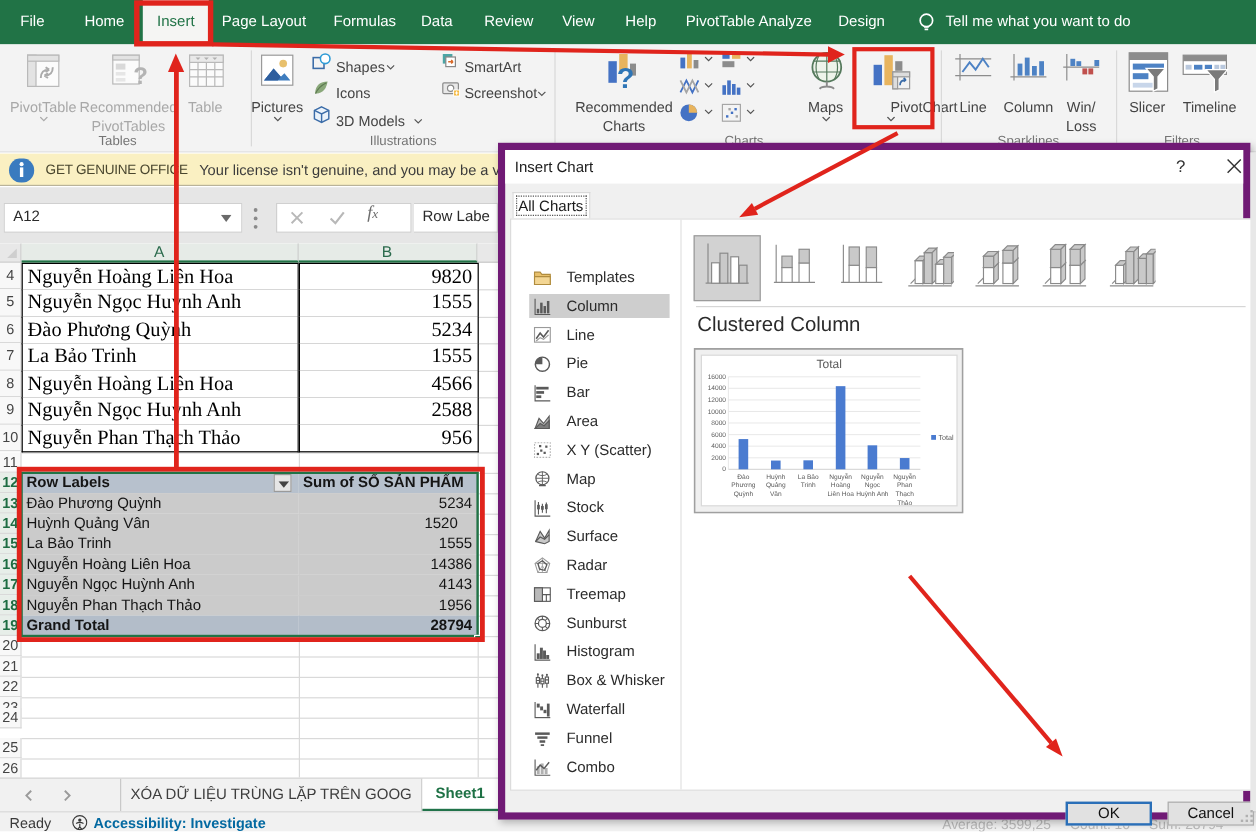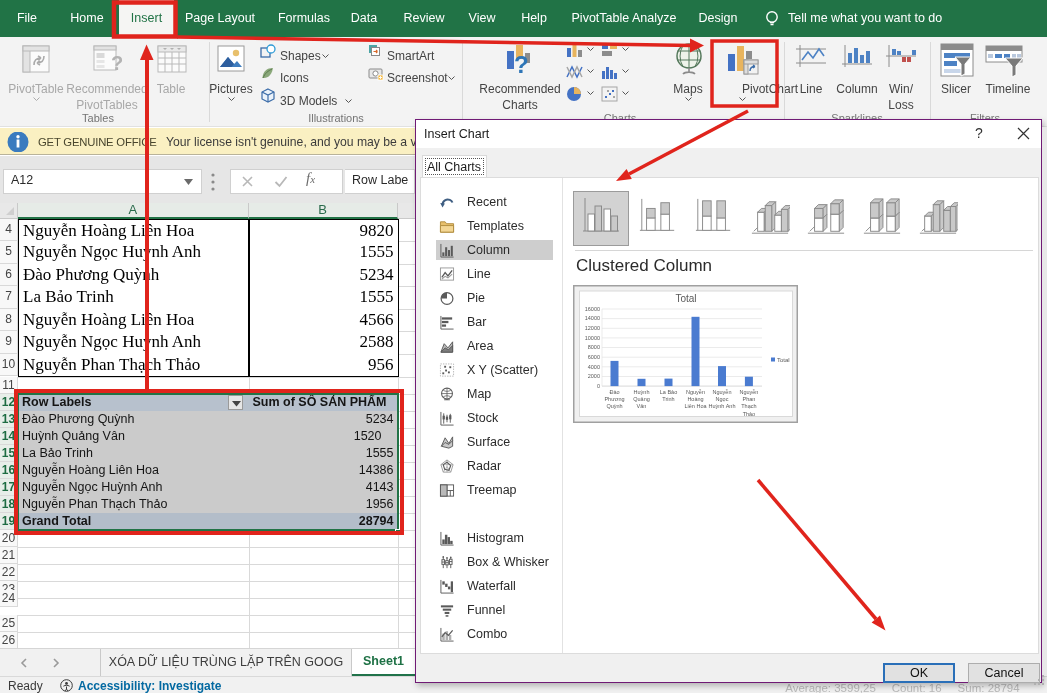--- a/index.html
+++ b/index.html
@@ -29,21 +29,21 @@
 #sheettabs { left:0; top:648px; width:415px; height:28px; background:#f1f1f1; border-top:1px solid #d5d5d5; }
 #statusbar { left:0; top:676px; width:1047px; height:17px; background:#f1f1f1; border-top:1px solid #d9d9d9;padding-left:32px; }
 .rownum { position:absolute; left:0; width:18px; font-size:12px; color:#444; text-align:center; background:#f8f8f8; border-right:1px solid #d9d9d9; border-bottom:1px solid #d9d9d9; }
 .rownum.sel { background:#e7eee9; color:#1d6c42; font-weight:bold; }
 .gline { position:absolute; background:#d9d9d9; }
 
 .dcell { position:absolute; font-family:"Liberation Serif", serif; font-size:17px; color:#000; background:#fff; border:1px solid #000; border-top:none; }
 
 .pcell { position:absolute; font-size:12.5px; color:#151515; overflow:hidden; white-space:nowrap; }
 
-#dlg { left:415px; top:119px; width:627px; height:564px; background:#f0f0f0; border:1px solid #701a75; box-shadow:2px 3px 6px rgba(0,0,0,0.25);padding-left:41px; }
+#dlg { left:415px; top:119px; width:627px; height:564px; background:#f0f0f0; border:6px solid #701a75; box-shadow:2px 3px 6px rgba(0,0,0,0.25);padding-left:41px; }
 #dlg-title { position:absolute; left:0; top:0; width:100%; height:28px; background:#fff; }
 #dlg-content { position:absolute; left:4px; top:57px; width:619px; height:477px; background:#fff; border:1px solid #dcdcdc; }
 .litem { position:absolute; left:1px; width:140px; height:21px; font-size:12.5px; color:#2b2b2b; line-height:21px; }
 .licon { position:absolute; left:17px; top:3px; width:16px; height:15px; }
 .ltext { position:absolute; left:45px; }
 .btn { position:absolute; top:543px; width:72px; height:20px; background:#e1e1e1; border:1px solid #adadad; font-size:12.5px; text-align:center; line-height:18px; color:#111; }
 </style>
 </head>
 <body>
 <div id="app">
@@ -434,27 +434,20 @@
       <div class="abs" style="left:559px;top:5px;font-size:14px;color:#333;">?</div>
       <svg class="abs" style="left:601px;top:7px" width="13" height="13" viewBox="0 0 13 13">
           <path d="M1 1l11 11M12 1L1 12" stroke="#333" stroke-width="1.2"></path>
         </svg>
     </div>
     <div class="abs" style="left:5.5px;top:35px;width:65px;height:22px;background:#fff;border:1px solid #d9d9d9;border-bottom:none;"></div>
     <div class="abs" style="left:8.5px;top:38px;width:59px;height:17px;border:1px dotted #555;font-size:12.5px;color:#1a1a1a;text-align:center;line-height:16px;">All Charts</div>
     <div id="dlg-content">
       <div class="abs" style="left:0;top:0;width:142px;height:475px;border-right:1px solid #e2e2e2;"></div>
       <div class="abs" style="left:14.5px;top:62px;width:117px;height:20px;background:#cecece;"></div>
-      <div class="litem" style="top:14px;">
-<svg class="licon" width="16" height="16" viewBox="0 0 16 16">
-            <path d="M3.2 10.5C3.2 6 7.5 3.8 11 5.2c1.4.6 2.3 1.5 2.8 2.8" fill="none" stroke="#3f5e82" stroke-width="2.2"></path>
-            <path d="M0.8 8.6l5 0.4-2.6 4.4z" fill="#3f5e82"></path>
-          </svg>
-<span class="ltext">Recent</span>
-        </div>
 <div class="litem" style="top:38px;">
 <svg class="licon" width="16" height="16" viewBox="0 0 16 16">
             <path d="M1 3h5l1.5 2H15v9H1z" fill="#e8c06c" stroke="#b08c3e"></path>
             <path d="M1 7h14v7H1z" fill="#f3d694" stroke="#b08c3e"></path>
           </svg>
 <span class="ltext">Templates</span>
         </div>
 <div class="litem" style="top:62px;">
 <svg class="licon" width="16" height="16" viewBox="0 0 16 16">
             <path d="M1.5 1v14H15" fill="none" stroke="#5a5a5a"></path>
@@ -546,20 +539,28 @@
           </svg>
 <span class="ltext">Radar</span>
         </div>
 <div class="litem" style="top:302px;">
 <svg class="licon" width="16" height="16" viewBox="0 0 16 16">
             <rect x="1" y="2" width="14" height="12" fill="none" stroke="#5a5a5a"></rect>
             <path d="M8 2v12M8 8h7M11.5 8v6" stroke="#5a5a5a"></path>
             <rect x="1" y="2" width="7" height="12" fill="#b9b9b9" stroke="#5a5a5a"></rect>
           </svg>
 <span class="ltext">Treemap</span>
+        </div>
+<div class="litem" style="top:326px;">
+<svg class="licon" width="16" height="16" viewBox="0 0 16 16">
+            <circle cx="8" cy="8" r="6.5" fill="none" stroke="#5a5a5a" stroke-width="1.1"></circle>
+            <circle cx="8" cy="8" r="3.5" fill="none" stroke="#5a5a5a" stroke-width="1.1"></circle>
+            <path d="M8 1.5v3M8 11.5v3M1.5 8h3M11.5 8h3M3.4 3.4l2.2 2.2M12.6 12.6l-2.2-2.2M12.6 3.4l-2.2 2.2" stroke="#5a5a5a" stroke-width="0.9"></path>
+          </svg>
+<span class="ltext">Sunburst</span>
         </div>
 <div class="litem" style="top:350px;">
 <svg class="licon" width="16" height="16" viewBox="0 0 16 16">
             <path d="M1.5 1v14H15" fill="none" stroke="#5a5a5a"></path>
             <g fill="#5a5a5a">
               <rect x="3" y="9" width="2.6" height="5"></rect>
               <rect x="5.8" y="4" width="2.6" height="10"></rect>
               <rect x="8.6" y="6.5" width="2.6" height="7.5"></rect>
               <rect x="11.4" y="10.5" width="2.6" height="3.5"></rect>
             </g>

